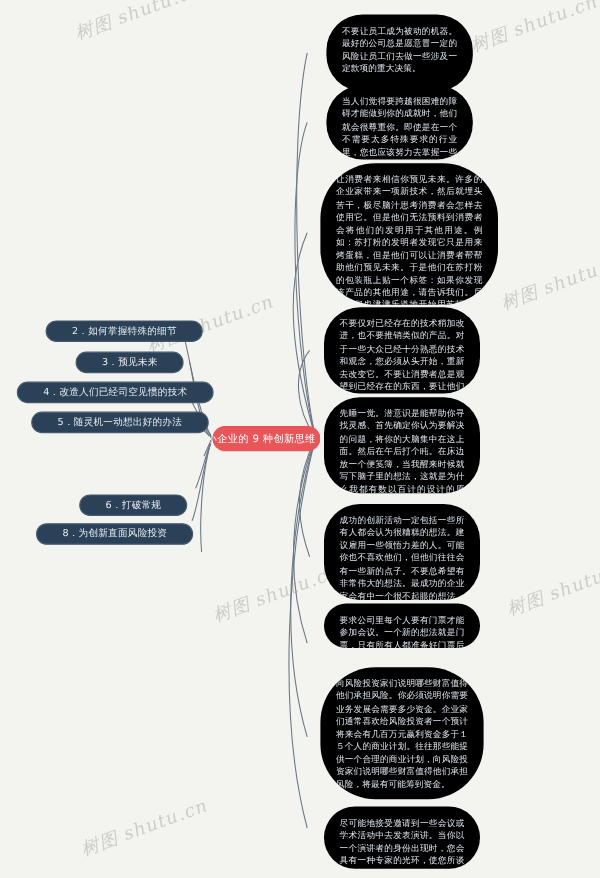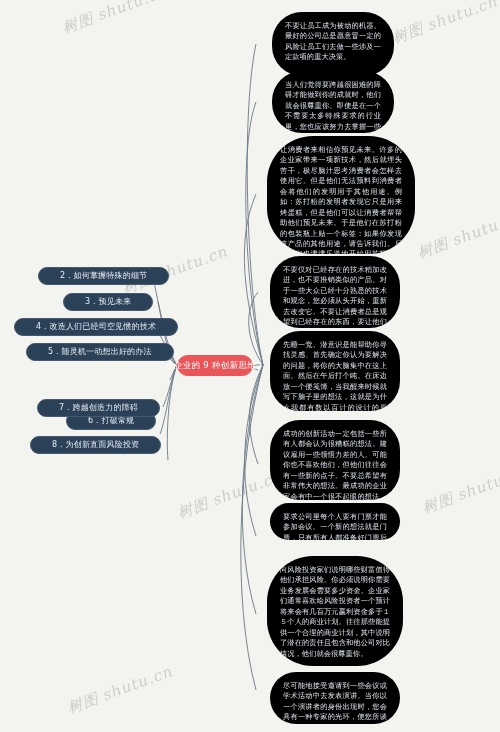--- a/index.html
+++ b/index.html
@@ -115,41 +115,40 @@
   </svg>
 
   <div class="wm" style="left:60px; top:20px;">树图 shutu.cn</div>
   <div class="wm" style="left:390px; top:30px;">树图 shutu.cn</div>
   <div class="wm" style="left:120px; top:280px;">树图 shutu.cn</div>
   <div class="wm" style="left:415px; top:245px;">树图 shutu.cn</div>
   <div class="wm" style="left:175px; top:505px;">树图 shutu.cn</div>
   <div class="wm" style="left:65px; top:700px;">树图 shutu.cn</div>
   <div class="wm" style="left:420px; top:500px;">树图 shutu.cn</div>
 
-  <div class="node" id="root-node" style="left:177px; top:355px; width:76px;">小企业的 9 种创新思维！</div>
+  <div class="node" id="root-node" style="left:177px; top:355px; width:90px;">小企业的 9 种创新思维！</div>
 
   <div class="node pill" style="left:38px; top:267px;">2．如何掌握特殊的细节</div>
   <div class="node pill" style="left:63px; top:293px;">3．预见未来</div>
   <div class="node pill" style="left:14px; top:318px;">4．改造人们已经司空见惯的技术</div>
   <div class="node pill" style="left:26px; top:343px;">5．随灵机一动想出好的办法</div>
   <div class="node pill" style="left:66px; top:372px;margin-top:40px;">6．打破常规</div>
-  <div class="node pill" style="left:37px; top:399px;">7．跨越创造力的障碍</div>
   <div class="node pill" style="left:30px; top:436px;">8．为创新直面风险投资</div>
 
   <div class="node blob small" style="left:272px; top:12px; width:122px; height:64px;">不要让员工成为被动的机器。最好的公司总是愿意冒一定的风险让员工们去做一些涉及一定款项的重大决策。</div>
 
   <div class="node blob small" style="left:272px; top:71px; width:122px; height:62px;">当人们觉得要跨越很困难的障碍才能做到你的成就时，他们就会很尊重你。即使是在一个不需要太多特殊要求的行业里，您也应该努力去掌握一些特殊的细节。</div>
 
   <div class="node blob" style="left:267px; top:136px; width:148px; height:118px;">让消费者来相信你预见未来。许多的企业家带来一项新技术，然后就埋头苦干，极尽脑汁思考消费者会怎样去使用它。但是他们无法预料到消费者会将他们的发明用于其他用途。例如：苏打粉的发明者发现它只是用来烤蛋糕，但是他们可以让消费者帮帮助他们预见未来。于是他们在苏打粉的包装瓶上贴一个标签：如果你发现该产品的其他用途，请告诉我们。后来人们也津津乐道地开始用苏打粉消除异味。</div>
 
   <div class="node blob small" style="left:270px; top:256px; width:130px; height:72px;">不要仅对已经存在的技术稍加改进，也不要推销类似的产品。对于一些大众已经十分熟悉的技术和观念，您必须从头开始，重新去改变它。不要让消费者总是观望到已经存在的东西，要让他们兴奋一种全新的感觉的感觉。</div>
 
   <div class="node blob small" style="left:270px; top:331px; width:130px; height:80px;">先睡一觉。潜意识是能帮助你寻找灵感、首先确定你认为要解决的问题，将你的大脑集中在这上面。然后在午后打个盹。在床边放一个便笺簿，当我醒来时候就写下脑子里的想法，这就是为什么我都有数以百计的设计的原因。这是一位企业家的经验之谈。</div>
 
   <div class="node blob small" style="left:270px; top:420px; width:130px; height:80px;">成功的创新活动一定包括一些所有人都会认为很糟糕的想法。建议雇用一些领悟力差的人。可能你也不喜欢他们，但他们往往会有一些新的点子。不要总希望有非常伟大的想法。最成功的企业家会有中一个很不起眼的想法，然后将它充分发挥，做到最好。</div>
 
   <div class="node blob small" style="left:270px; top:503px; width:130px; height:37px;">要求公司里每个人要有门票才能参加会议。一个新的想法就是门票，只有所有人都准备好门票后会议才会开始。</div>
 
-  <div class="node blob" style="left:267px; top:556px; width:136px; height:110px;">向风险投资家们说明哪些财富值得他们承担风险。你必须说明你需要业务发展会需要多少资金。企业家们通常喜欢给风险投资者一个预计将来会有几百万元赢利资金多于１５个人的商业计划。往往那些能提供一个合理的商业计划，其中说明了潜在的责任且包含和他公司对比情况，他们就会很尊重你。</div>
+  <div class="node blob" style="left:267px; top:556px; width:136px; height:110px;">向风险投资家们说明哪些财富值得他们承担风险。你必须说明你需要业务发展会需要多少资金。企业家们通常喜欢给风险投资者一个预计将来会有几百万元赢利资金多于１５个人的商业计划。往往那些能提供一个合理的商业计划，向风险投资家们说明哪些财富值得他们承担风险，将最有可能筹到资金。</div>
 
   <div class="node blob small" style="left:270px; top:672px; width:130px; height:52px;">尽可能地接受邀请到一些会议或学术活动中去发表演讲。当你以一个演讲者的身份出现时，您会具有一种专家的光环，使您所谈论的想法和创新更可信。</div>
 
 </div>
 
 </body></html>

